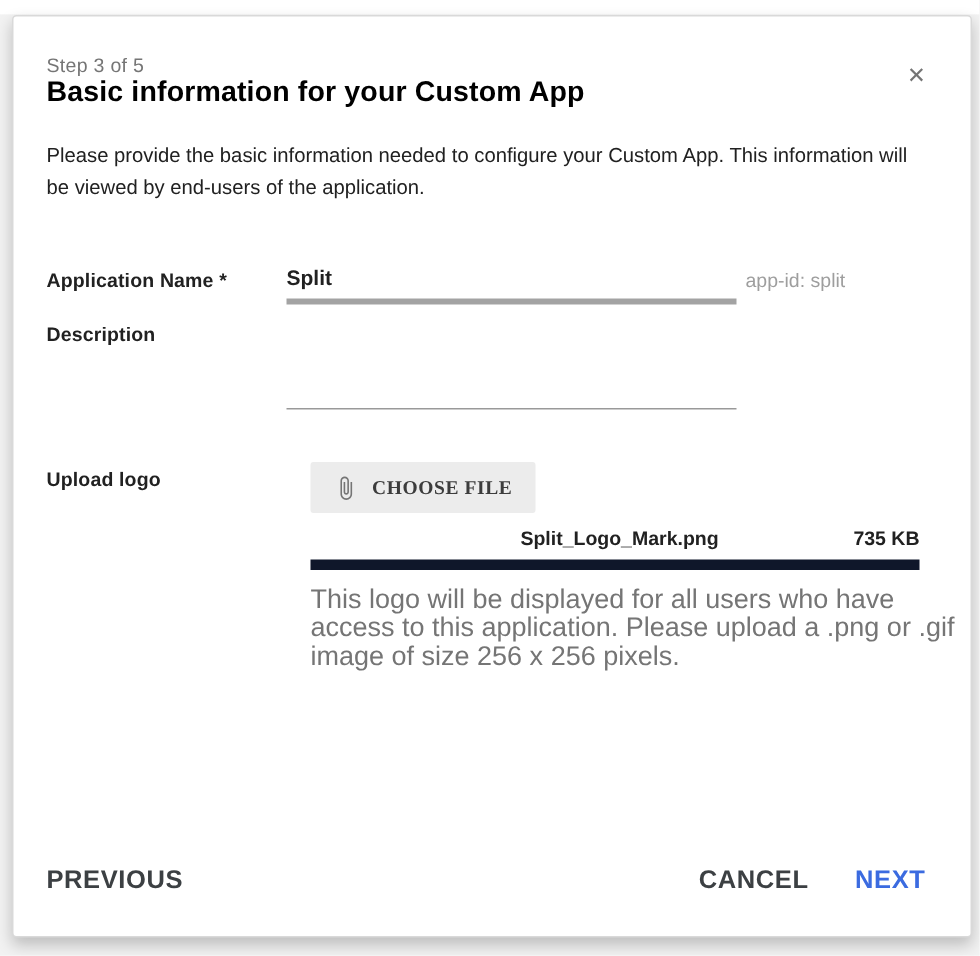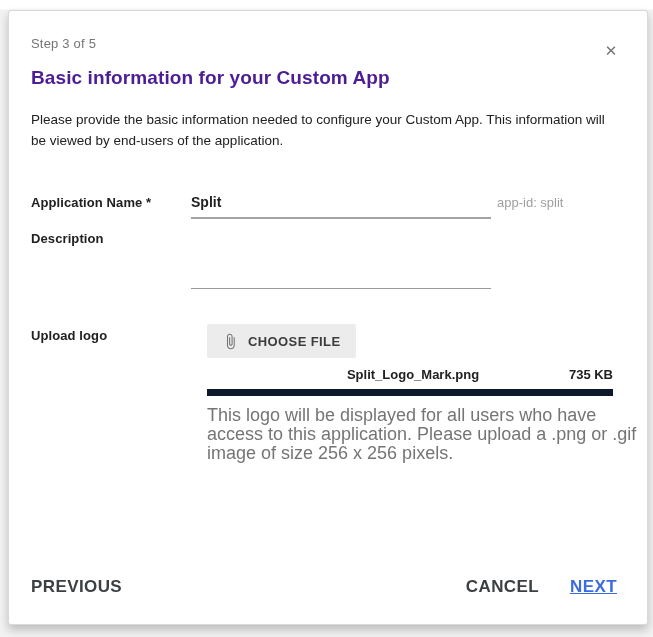--- a/index.html
+++ b/index.html
@@ -18,22 +18,22 @@
     background: #ffffff;
     border: 1px solid #d9d9d9;
     border-radius: 3px;
     box-shadow: 0 5px 10px rgba(0,0,0,0.22);
     display: flex; flex-direction: column;
   }
   .dialog-content { padding: 25px 30px 0 22px; }
 
   .step-text { font-size: 13px; color: #757575; letter-spacing: 0.2px; }
   .dialog-title {
-    margin-top: 16px;
-    font-size: 19px; font-weight: bold; color: #4c1d95;
+    margin-top: 0;
+    font-size: 19px; font-weight: bold; color: #000000;
     letter-spacing: 0.1px;
   }
   .close-btn {
     position: absolute; top: 30px; right: 26px;
     width: 20px; height: 20px;
     background: none; border: none; cursor: pointer;
     font-size: 15px; line-height: 20px; color: #757575;
     text-align: center; padding: 0;
   }
   .dialog-desc {
@@ -42,42 +42,42 @@
   }
 
   .form { margin-top: 40px; }
   .form-row { display: grid; grid-template-columns: 160px 300px 1fr; }
   .form-label {
     font-size: 13px; font-weight: bold; color: #212121;
     padding-top: 4px; letter-spacing: 0.1px;
   }
   .text-input {
     width: 300px; height: 28px;
-    border: none; border-bottom: 2px solid #a3a3a3;
+    border: none; border-bottom: 4px solid #a3a3a3;
     font-family: inherit; font-size: 14px; font-weight: bold; color: #212121;
     background: transparent; outline: none; padding: 0 0 4px 0;
   }
   .field-hint {
     font-size: 13px; color: #9e9e9e; padding: 4px 0 0 6px;
     white-space: nowrap;
   }
   .row-description { margin-top: 8px; }
   .desc-textarea {
     width: 300px; height: 62px; resize: none;
     border: none; border-bottom: 1px solid #999999;
     font-family: inherit; font-size: 14px; color: #212121;
     background: transparent; outline: none;
   }
 
   .row-upload { margin-top: 35px; grid-template-columns: 160px 1fr; gap: 16px; }
   .choose-file-btn {
     display: inline-flex; align-items: center; gap: 9px;
     height: 34px; padding: 0 15px;
     background: #ececec; border: none; border-radius: 2px;
-    font-family: Liberation Sans, sans-serif; font-size: 13px; font-weight: bold;
+    font-family: Liberation Serif, serif; font-size: 13px; font-weight: bold;
     color: #3c3c3c; letter-spacing: 0.4px; cursor: pointer;
   }
   .clip-icon { width: 17px; height: 17px; display: block; }
   .file-row {
     display: flex; align-items: center;
     width: 406px; margin-top: 4px;
     padding: 5px 0 7px 24px;
     border-bottom: 7px solid #0f172a;
     justify-content: flex-end;
   }
@@ -93,21 +93,21 @@
     display: flex; align-items: center;
     padding: 0 30px 23px 22px;
   }
   .footer-btn {
     background: none; border: none; cursor: pointer;
     font-family: inherit; font-size: 17px; font-weight: bold;
     letter-spacing: 0.4px; color: #3c4043; padding: 4px 0;
   }
   .footer-spacer { flex: 1; }
   .btn-cancel { margin-right: 31px; }
-  .btn-next { color: #3b6be0; text-decoration: underline; }
+  .btn-next { color: #3b6be0; }
 </style>
 </head>
 <body>
 
 <div class="stage">
   <div class="dialog">
 
     <button class="close-btn">✕</button>
 
     <div class="dialog-content">

